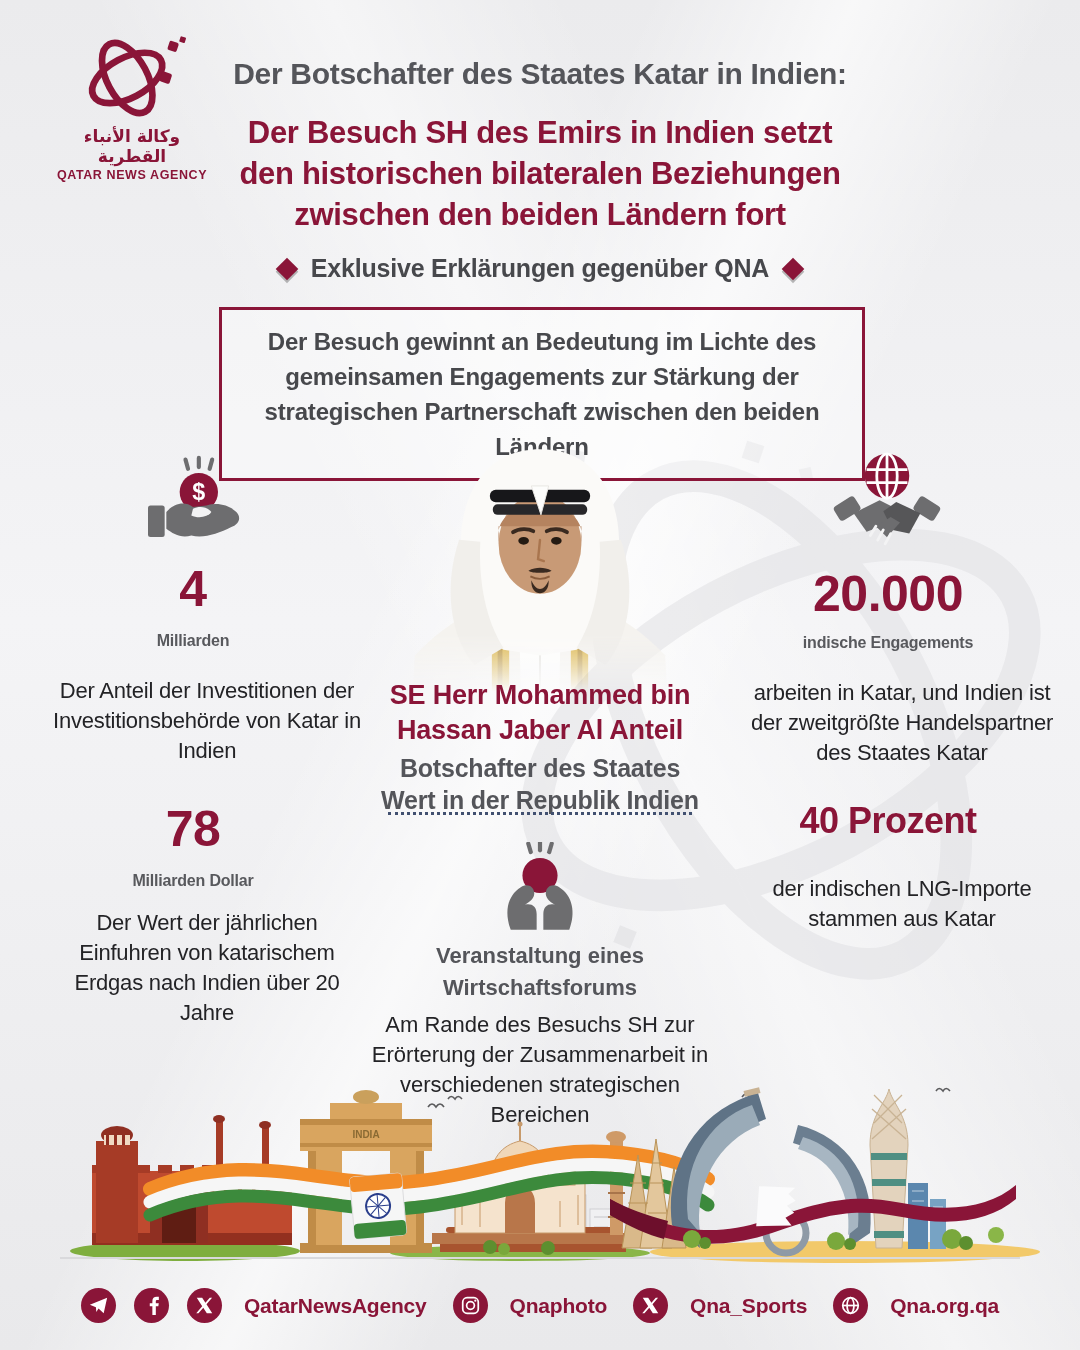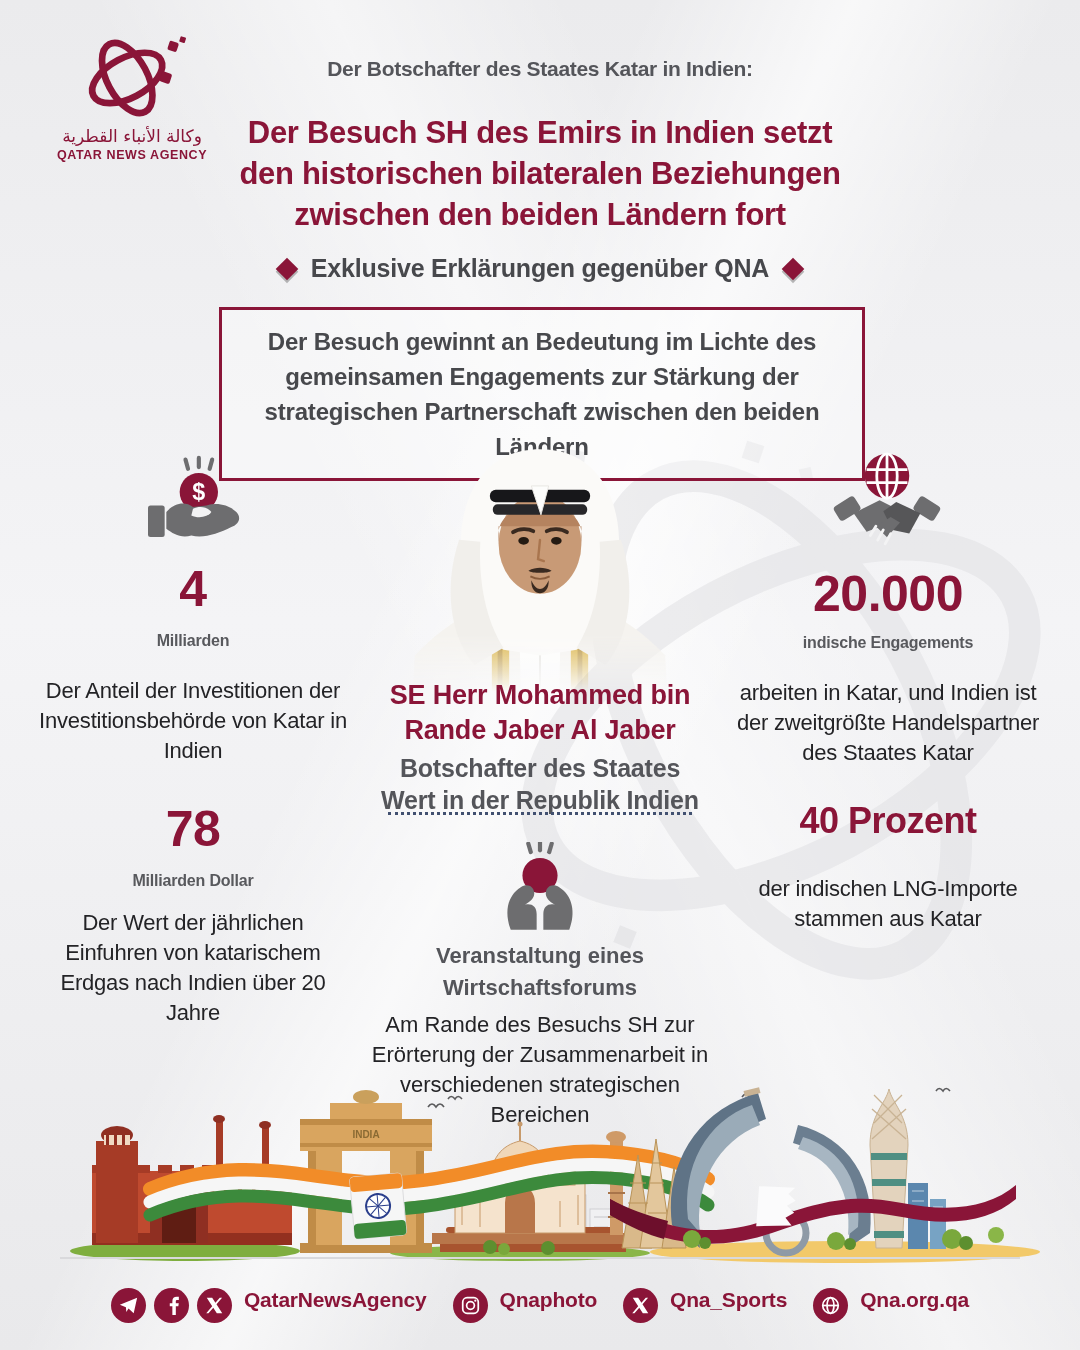--- a/index.html
+++ b/index.html
@@ -11,43 +11,43 @@
       linear-gradient(245deg, rgba(255,255,255,0) 30%, rgba(255,255,255,.5) 44%, rgba(255,255,255,0) 58%),
       linear-gradient(180deg,#ebebed 0%,#f4f4f6 46%,#e9e9eb 100%);
   }
   .abs{position:absolute;}
   .center{text-align:center;}
   
   .watermark{left:420px;top:390px;width:760px;height:660px;opacity:.55;pointer-events:none;}
   .confetti{position:absolute;background:#e3e3e6;opacity:.8;}
   
   .logo-wrap{left:52px;top:34px;width:160px;text-align:center;}
-  .logo-arabic{font-family:"DejaVu Sans",sans-serif;font-size:17px;font-weight:normal;color:#8a1538;margin-top:2px;}
+  .logo-arabic{font-family:"DejaVu Sans",sans-serif;font-size:17px;font-weight:bold;color:#8a1538;margin-top:2px;}
   .logo-en{font-size:12.5px;font-weight:bold;color:#8a1538;letter-spacing:.6px;margin-top:2px;}
-  .kicker{left:180px;top:57px;width:720px;font-size:21px;font-weight:bold;color:#54555a;letter-spacing:-.3px;}
+  .kicker{left:180px;top:57px;width:720px;font-size:30px;font-weight:bold;color:#54555a;letter-spacing:-.3px;}
   .headline{left:140px;top:112px;width:800px;font-size:31px;font-weight:bold;color:#8a1538;line-height:41px;letter-spacing:-.3px;}
   .tagline-row{left:140px;top:254px;width:800px;display:flex;align-items:center;justify-content:center;gap:16px;}
   .diamond{width:16px;height:16px;background:#8a1538;transform:rotate(45deg);box-shadow:2px 2px 0 rgba(60,60,60,.35);}
   .tagline{font-size:25px;font-weight:bold;color:#47484c;letter-spacing:-.2px;}
   .quote-box{left:219px;top:307px;width:600px;border:3px solid #8a1538;background:rgba(255,255,255,.35);
     padding:14px 20px;font-size:24px;font-weight:bold;color:#47484c;line-height:35px;letter-spacing:-.2px;}
   
   .stat-value{font-size:50px;font-weight:bold;color:#8a1538;letter-spacing:-.5px;}
   .stat-value.small{font-size:36px;}
   .stat-unit{font-size:16px;font-weight:bold;color:#58595d;margin-top:4px;letter-spacing:-.2px;}
-  .stat-desc{font-size:22px;color:#232326;line-height:30px;letter-spacing:-.2px;}
+  .stat-desc{font-size:22px;color:#232326;line-height:30px;letter-spacing:-.2px;margin-left:14px;}
   
   .amb-name{left:380px;top:678px;width:320px;font-size:27px;font-weight:bold;color:#8a1538;line-height:35px;letter-spacing:-.2px;}
   .amb-role{left:380px;top:752px;width:320px;font-size:25px;font-weight:bold;color:#54555a;line-height:32px;letter-spacing:-.2px;}
   .dotted-sep{left:388px;top:812px;width:304px;border-bottom:3px dotted #415070;}
   .forum-head{left:370px;top:940px;width:340px;font-size:22px;font-weight:bold;color:#54555a;line-height:32px;}
   .forum-desc{left:370px;top:1010px;width:340px;font-size:22px;color:#232326;line-height:30px;}
   
   .footer{left:0;top:1288px;width:1080px;display:flex;justify-content:center;align-items:center;gap:26px;}
-  .soc-group{display:flex;gap:8px;}
+  .soc-group{display:flex;align-items:center;gap:18px;}
   .soc-circle{width:35px;height:35px;border-radius:50%;background:#8a1538;display:flex;align-items:center;justify-content:center;flex:0 0 auto;}
   .soc-label{font-size:21px;font-weight:bold;color:#8a1538;margin-left:4px;letter-spacing:-.2px;}
 </style>
 </head>
 <body>
 
 <div class="page">
 
   <svg class="abs watermark" viewBox="0 0 120 90">
     <g fill="none" stroke="#e1e1e4" stroke-width="5">
@@ -168,21 +168,21 @@
       <ellipse cx="167" cy="113" rx="5.5" ry="4" fill="#241a12"></ellipse>
       <path d="M150,112 L148,132 L154,134" stroke="#a9754e" stroke-width="2.5" fill="none" stroke-linecap="round"></path>
       <path d="M138,144 C146,140 154,140 162,144 C158,147 142,147 138,144 Z" fill="#3a2a20"></path>
       <path d="M140,150 C146,153 154,153 160,150" stroke="#8a5c3b" stroke-width="2" fill="none"></path>
       <path d="M141,154 C146,166 154,166 159,154 C160,172 140,172 141,154 Z" fill="#3a2a20"></path>
     </g>
   </svg>
 
   <div class="abs center amb-name">
     <div>SE Herr Mohammed bin</div>
-    <div>Rande Jaber Al Jaber</div>
+    <div>Hassan Jaber Al Anteil</div>
   </div>
   <div class="abs center amb-role">
     <div>Botschafter des Staates</div>
     <div>Wert in der Republik Indien</div>
   </div>
   <div class="abs dotted-sep"></div>
 
   <svg class="abs" style="left:494px;top:842px;" width="92" height="92" viewBox="0 0 110 110">
     <g stroke="#6d6d6f" stroke-width="5" stroke-linecap="round">
       <line x1="44" y1="12" x2="41" y2="2"></line>

